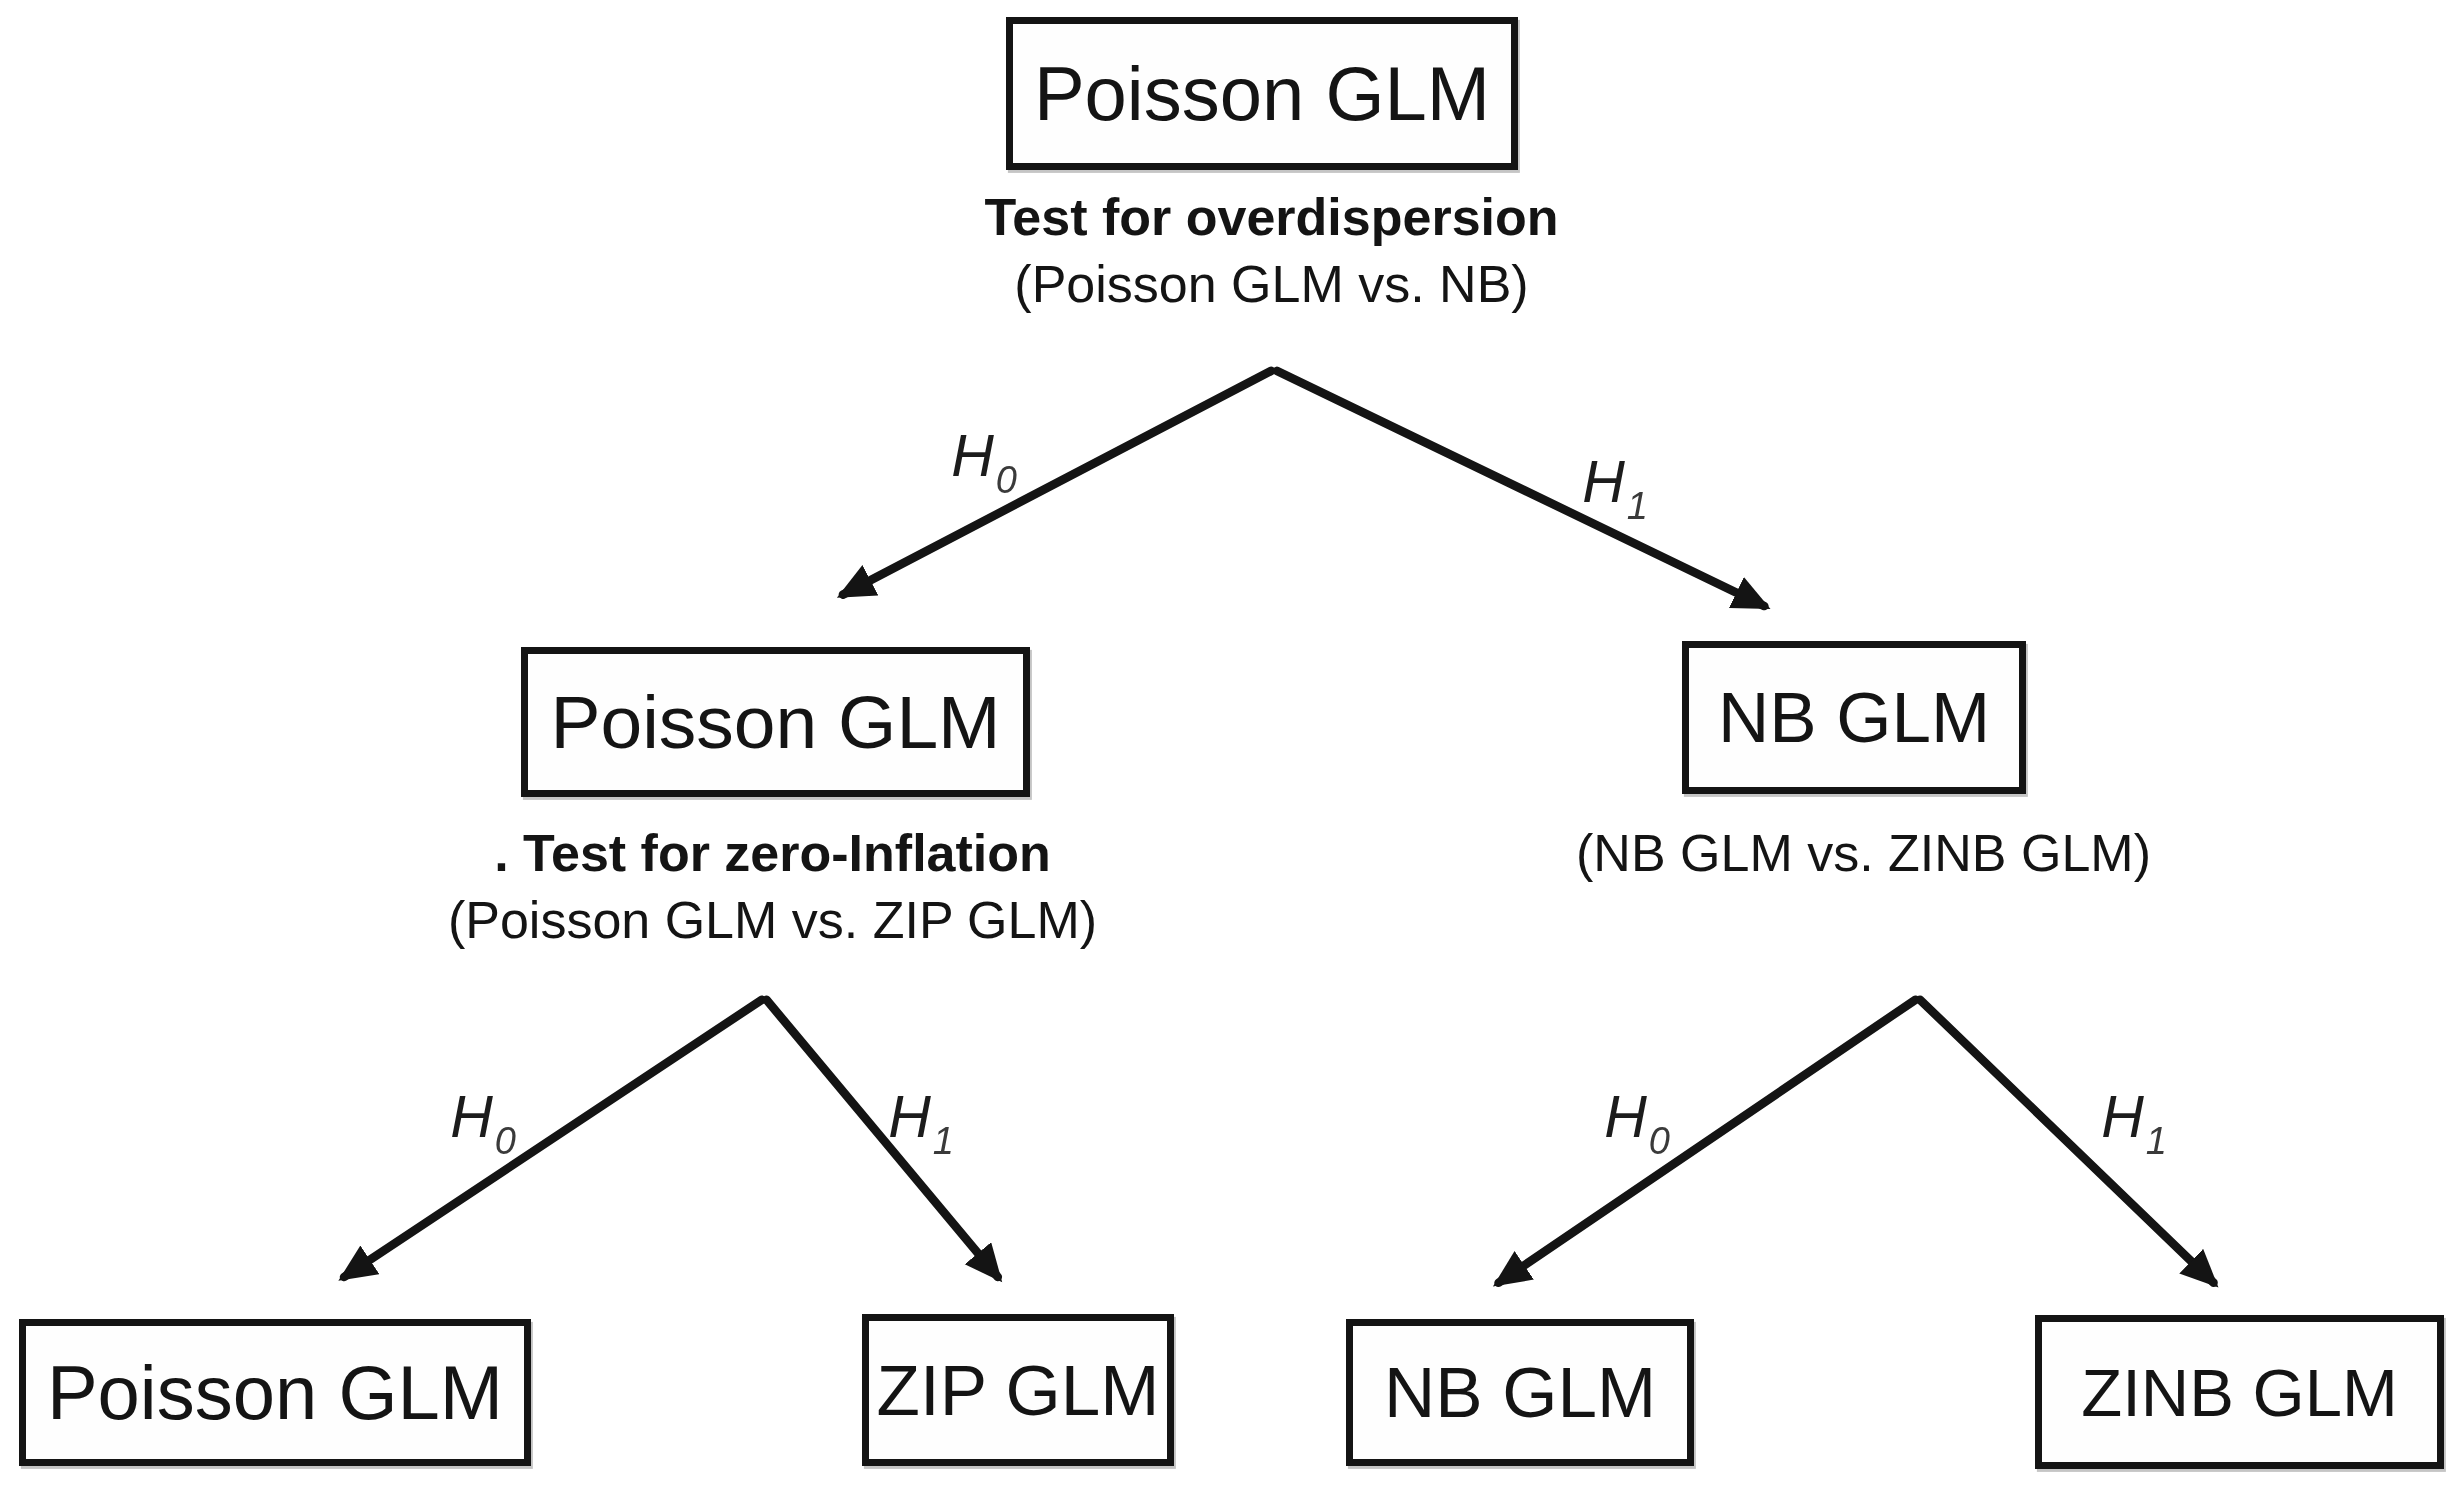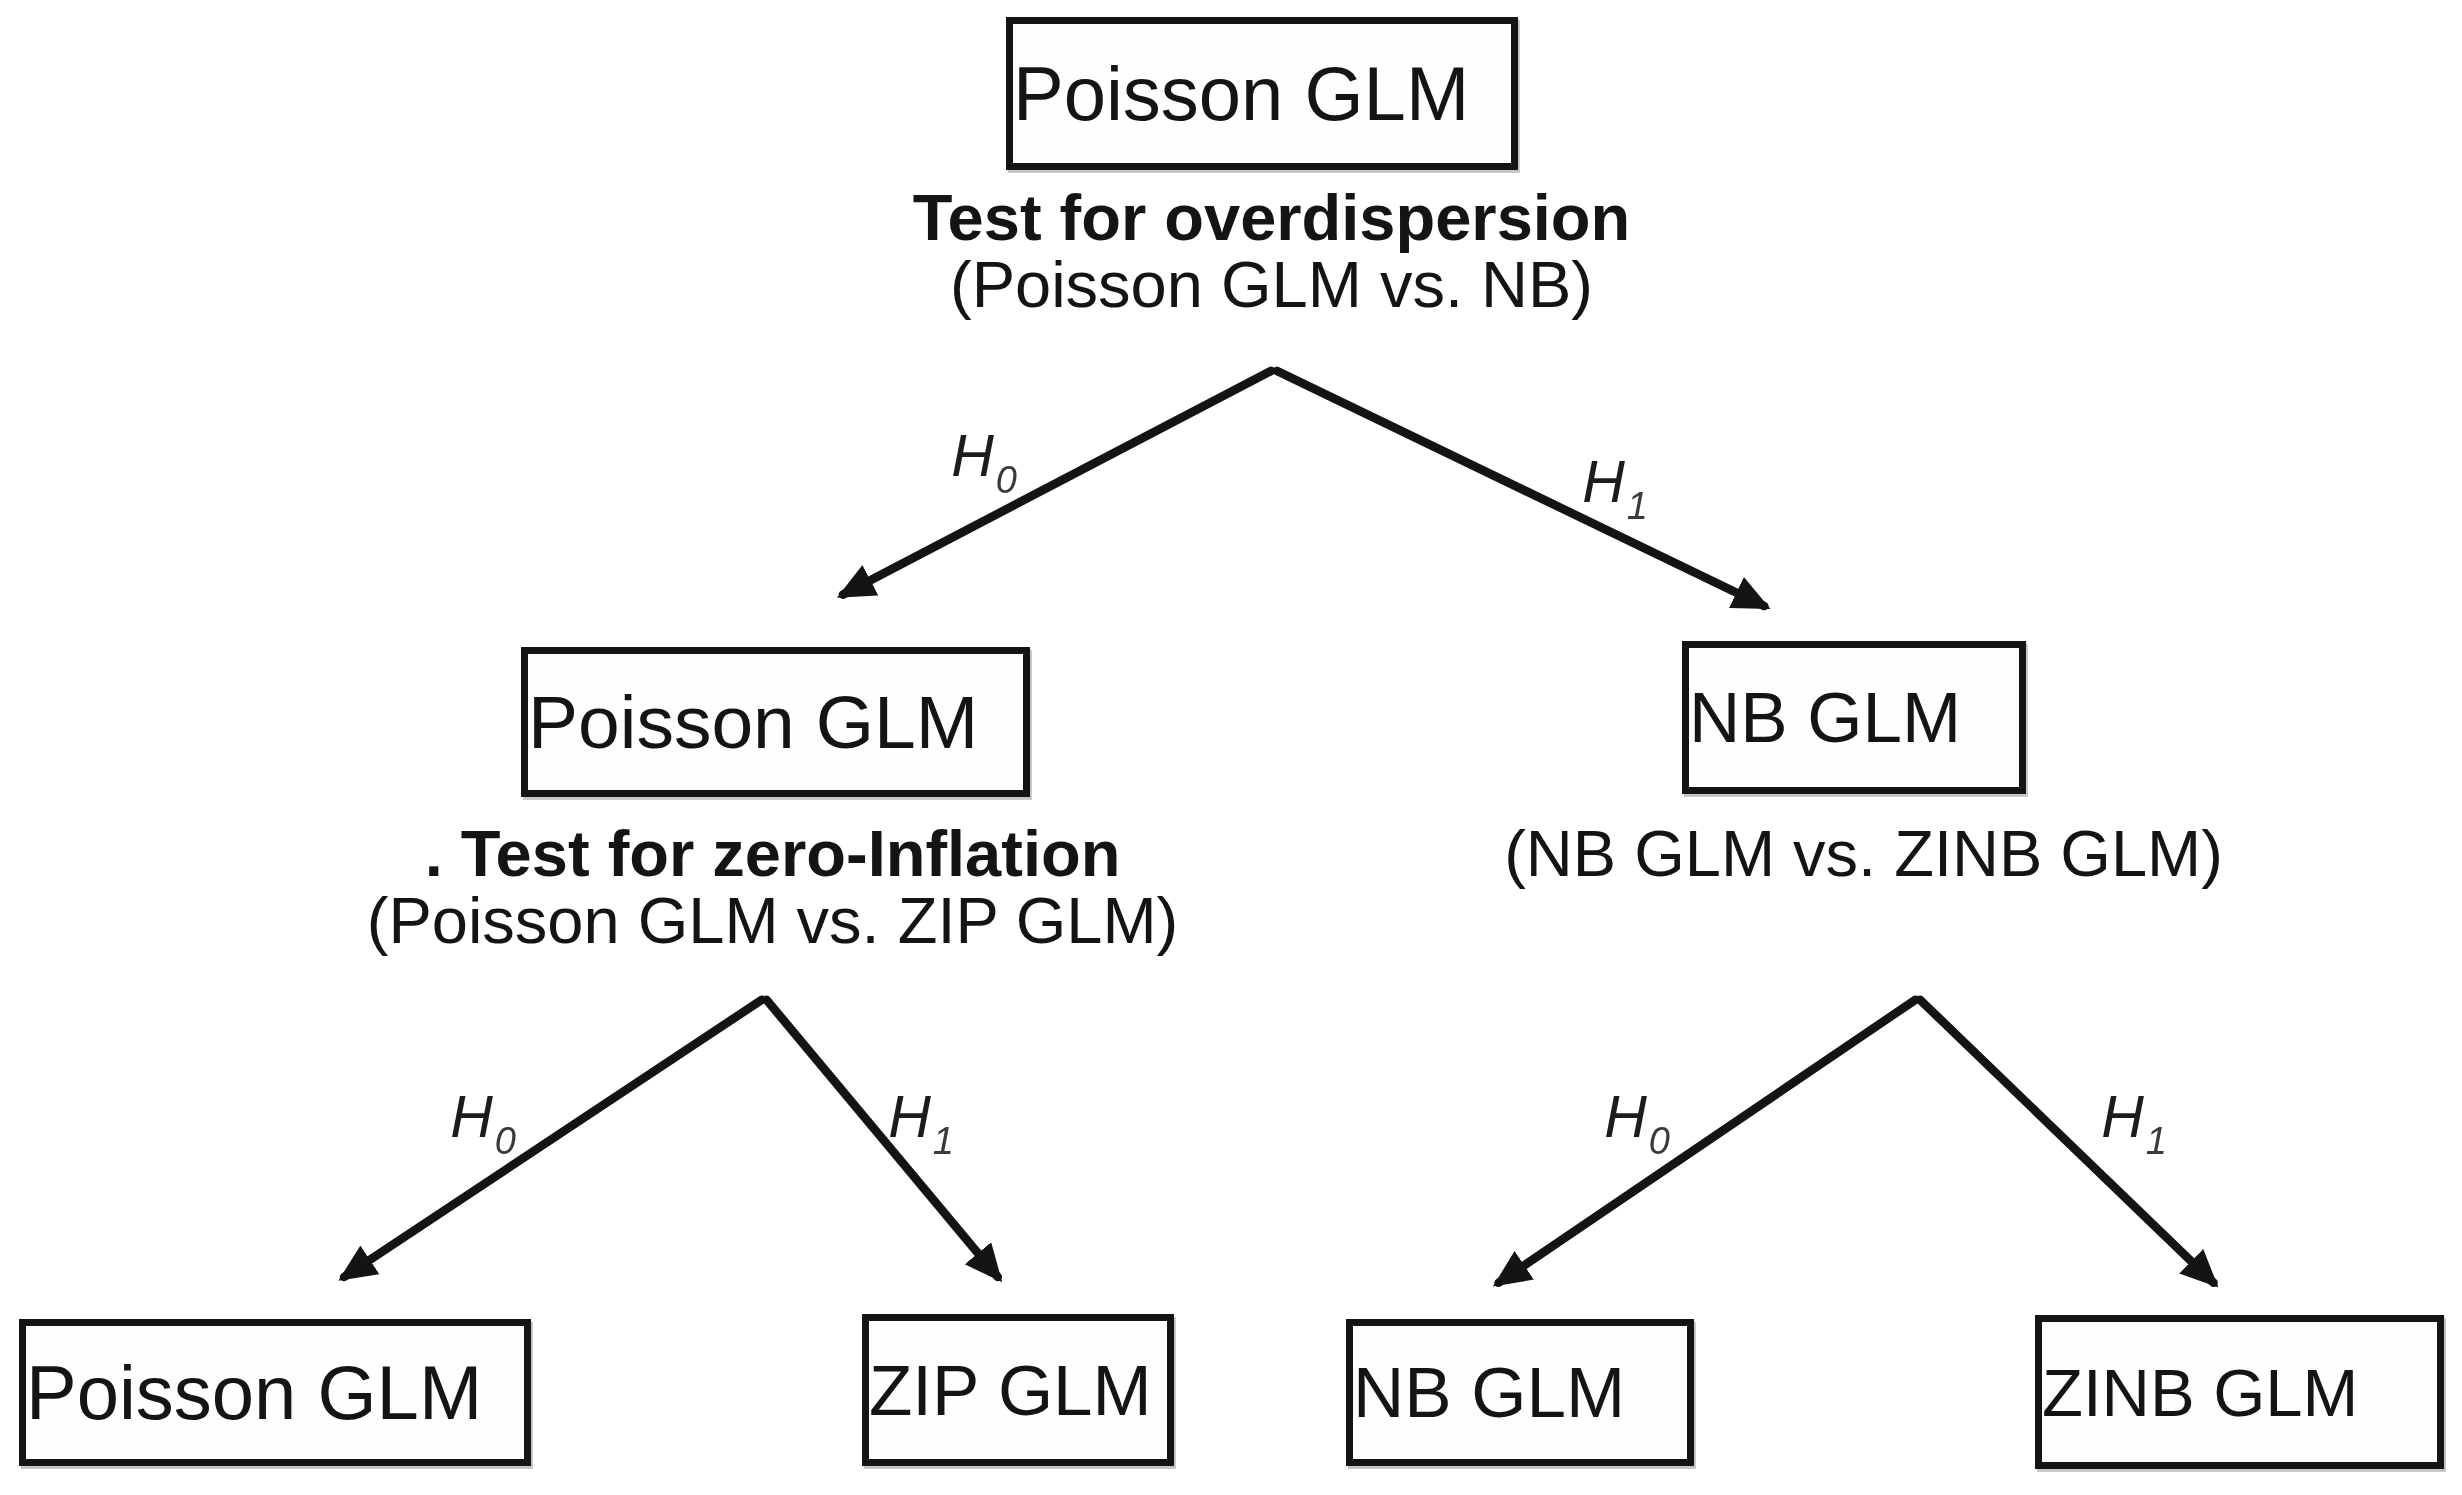--- a/index.html
+++ b/index.html
@@ -21,37 +21,37 @@
     left: 0; top: 0;
     width: 2462px; height: 1495px;
   }
   .node {
     position: absolute;
     border: 7.6px solid #141414;
     background: #fefefe;
     box-sizing: border-box;
     display: flex;
     align-items: center;
-    justify-content: flex-start;
+    justify-content: center;
     white-space: nowrap;
     box-shadow: 1.9px 2.9px 0 rgba(90,90,90,0.35);
   }
   .n-root   { left:1006px; top:17px;   width:512px; height:153px; font-size:76px; }
   .n-midl   { left:521px;  top:647px;  width:509px; height:150px; font-size:75px; }
   .n-midr   { left:1682px; top:641px;  width:344px; height:153px; font-size:71px; }
   .n-lpois  { left:19px;   top:1319px; width:512px; height:147px; font-size:76px; }
   .n-lzip   { left:862px;  top:1314px; width:312px; height:152px; font-size:71px; }
   .n-lnb    { left:1346px; top:1319px; width:348px; height:147px; font-size:71px; }
   .n-lzinb  { left:2035px; top:1315px; width:409px; height:154px; font-size:67px; }
 
   .caption {
     position: absolute;
     width: 1051px;
     text-align: center;
-    font-size: 65px;
+    font-size: 52px;
     line-height: 67px;
     white-space: nowrap;
   }
   .caption .t { font-weight: bold; }
   .cap-top   { left: 746px;  top: 184px; }
   .cap-left  { left: 247px;  top: 820px; }
   .cap-right { left: 1338px; top: 820px; }
 
   .hyp {
     position: absolute;

